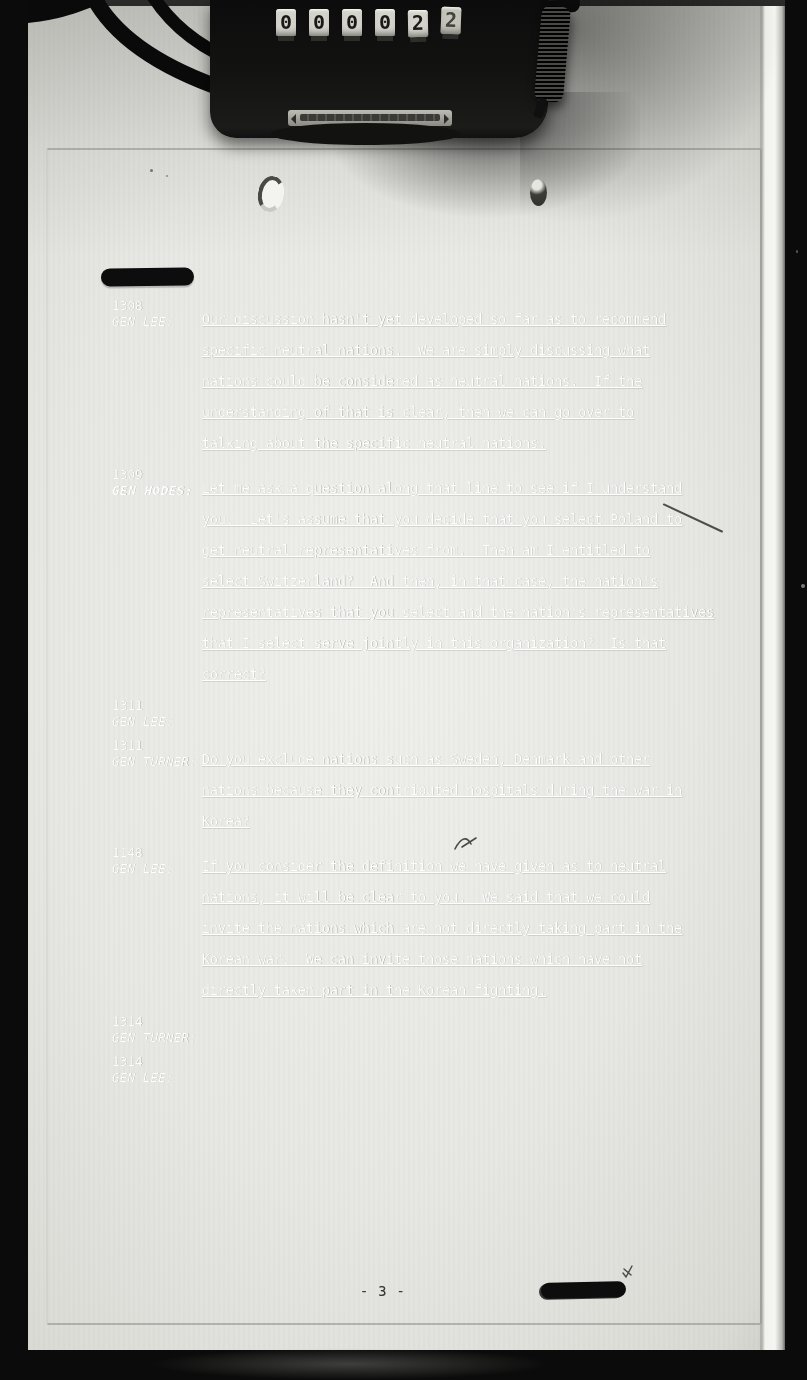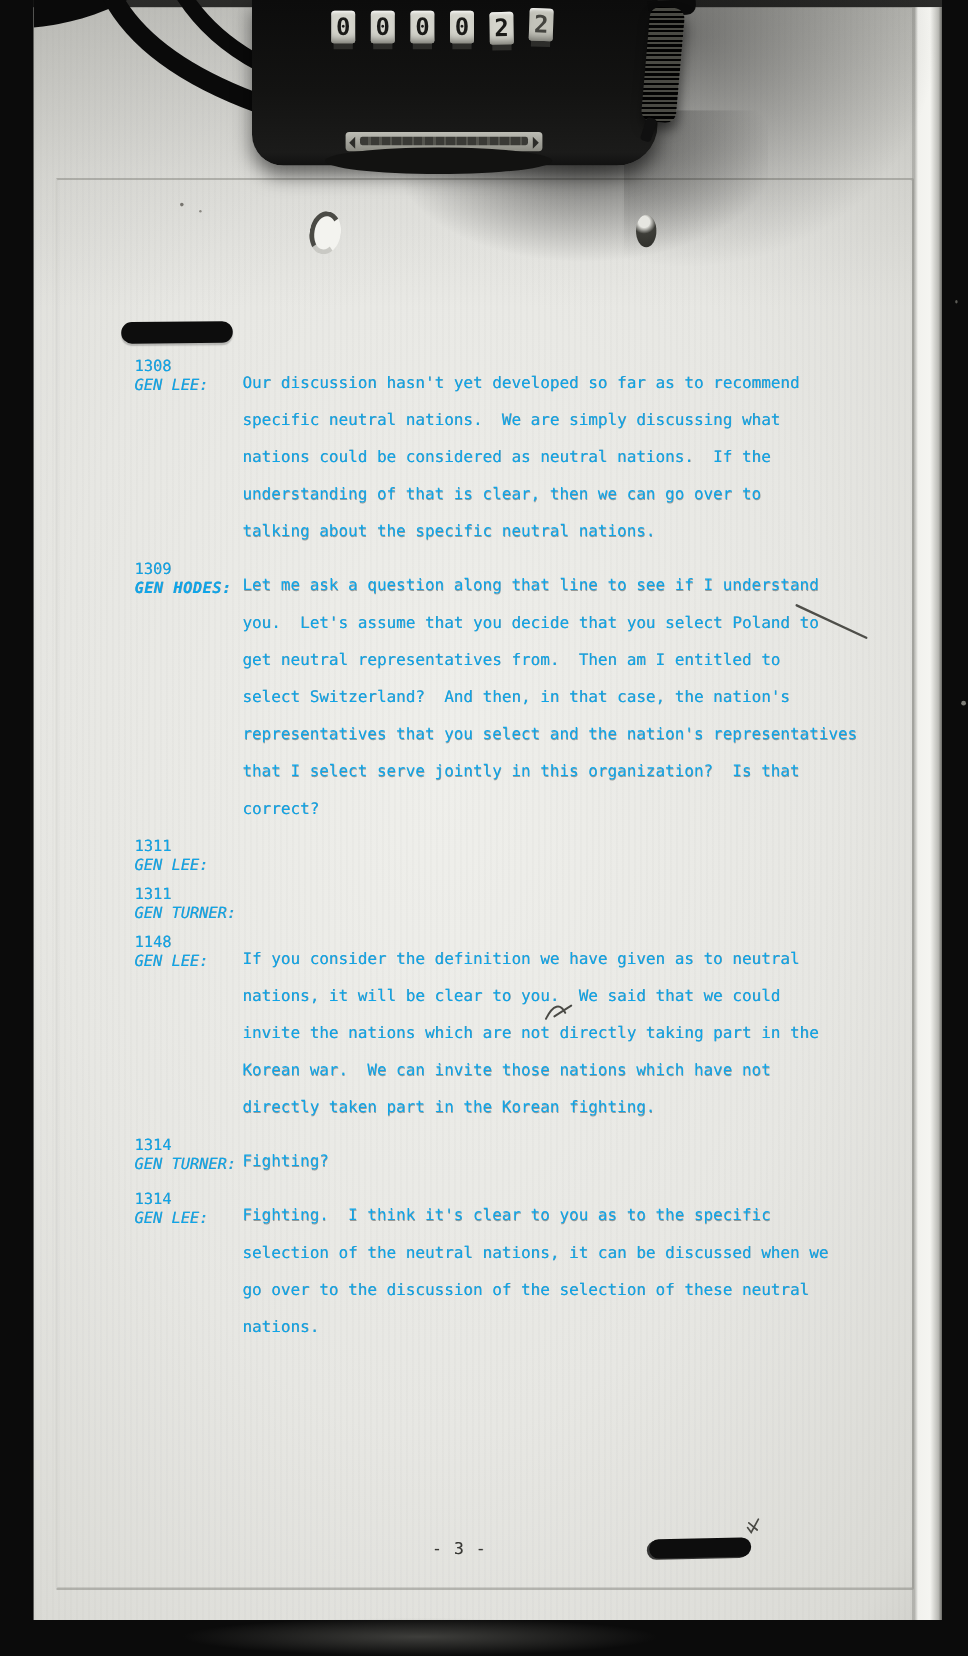--- a/index.html
+++ b/index.html
@@ -107,31 +107,31 @@
              transform:rotate(-1.3deg); box-shadow:-2px 1px 0 rgba(13,13,13,0.8); }
   .mark-margin{
     position:absolute; left:663px; top:503px; width:66px; height:2px;
     background:#4e4e49; border-radius:2px; transform:rotate(25deg); transform-origin:left center;
   }
   .mark-svg{ position:absolute; }
   .speck{ position:absolute; border-radius:50%; }
   
   .transcript{
     position:absolute; left:112px; top:298px; width:625px;
-    color:#0ea5e9;
+    color:#ffffff;
     text-shadow:0.3px 0.3px 0 rgba(55,55,52,0.45);
   }
   .entry{ display:flex; margin-bottom:8px; }
   .entry-label{ flex:0 0 90px; font-size:12.8px; }
   .entry-label .time{ display:block; line-height:16px; }
   .entry-label .speaker{ display:block; line-height:16px; white-space:nowrap;font-style:italic; }
   .entry.emphasized .speaker{ font-weight:bold; letter-spacing:0.4px; }
   .entry-text{
     font-size:13.3px; line-height:31px; margin-top:6px;
-    white-space:pre-wrap; width:535px;
+    white-space:pre-wrap; width:535px;text-decoration:underline;
   }
   .page-number{
     position:absolute; left:360px; top:1283px;
     font-size:13.5px; color:#373734; letter-spacing:1px;
     text-shadow:0.3px 0.3px 0 rgba(55,55,52,0.45);
   }
   .bottom-smudge{
     position:absolute; left:150px; top:1348px; width:400px; height:32px;
     background:radial-gradient(ellipse at 50% 50%, rgba(105,105,100,0.55), rgba(105,105,100,0) 70%);
   }
@@ -223,51 +223,49 @@
         <span class="time">1311</span>
         <span class="speaker">GEN LEE:</span>
       </div>
     </div>
 
     <div class="entry">
       <div class="entry-label">
         <span class="time">1311</span>
         <span class="speaker">GEN TURNER:</span>
       </div>
+      <div class="entry-text">Do you exclude nations such as Sweden, Denmark and other
+nations because they contributed hospitals during the war in
+Korea?</div>
     </div>
 
     <div class="entry">
       <div class="entry-label">
         <span class="time">1148</span>
         <span class="speaker">GEN LEE:</span>
       </div>
       <div class="entry-text">If you consider the definition we have given as to neutral
 nations, it will be clear to you.  We said that we could
 invite the nations which are not directly taking part in the
 Korean war.  We can invite those nations which have not
 directly taken part in the Korean fighting.</div>
     </div>
 
     <div class="entry">
       <div class="entry-label">
         <span class="time">1314</span>
         <span class="speaker">GEN TURNER:</span>
       </div>
-      <div class="entry-text">Fighting?</div>
     </div>
 
     <div class="entry">
       <div class="entry-label">
         <span class="time">1314</span>
         <span class="speaker">GEN LEE:</span>
       </div>
-      <div class="entry-text">Fighting.  I think it's clear to you as to the specific
-selection of the neutral nations, it can be discussed when we
-go over to the discussion of the selection of these neutral
-nations.</div>
     </div>
 
   </main>
 
   <div class="page-number">- 3 -</div>
   <div class="bottom-smudge"></div>
 
 </div>
 
 </body></html>

